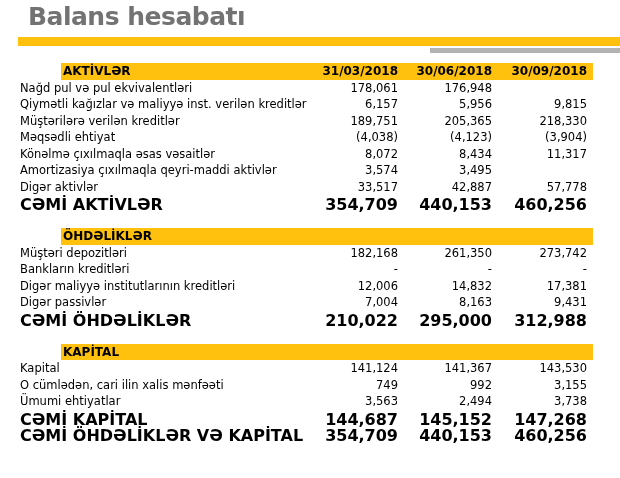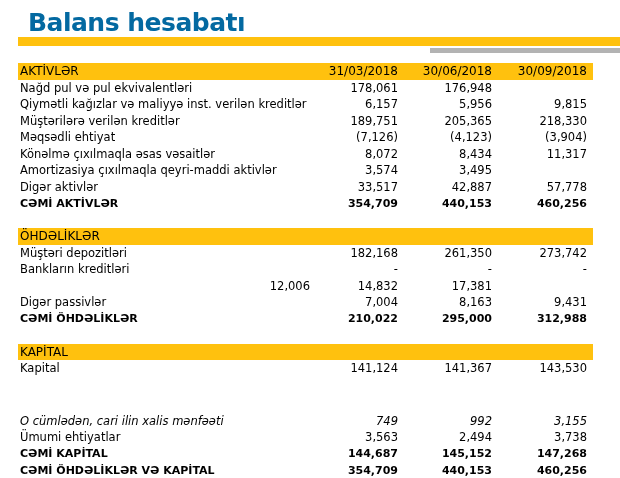--- a/index.html
+++ b/index.html
@@ -11,38 +11,38 @@
   html,body{margin:0;padding:0;background:#e8e8e8;}
   .slide{
     position:relative;
     width:620px;height:478px;
     background:var(--bg);
     overflow:hidden;
     font-family:"DejaVu Sans","Liberation Sans",sans-serif;
     color:var(--ink);
   }
   .title{
-    position:absolute;top:8px;left:28px;margin:0;
-    font-size:25px;font-weight:700;letter-spacing:-0.5px;color:#0369a1;
+    position:absolute;top:2px;left:28px;margin:0;
+    font-size:25px;font-weight:700;letter-spacing:-0.5px;color:#737373;
   }
   .accent-bar{position:absolute;left:18px;right:0;top:37px;height:9px;background:var(--yellow);}
   .gray-bar{position:absolute;left:430px;right:0;top:48px;height:5px;background:var(--gray);}
   .table{position:absolute;left:18px;top:63px;width:575px;font-size:11.5px;}
   .row{
     display:grid;
     grid-template-columns:1fr 88px 94px 95px;
     height:16.5px;align-items:center;
     padding:0 6px 0 2px;box-sizing:border-box;
     white-space:nowrap;
   }
   .cell{overflow:visible;}
   .num{text-align:right;font-variant-numeric:tabular-nums;}
-  .header{background:var(--yellow);font-weight:400;font-size:12px;}
-  .total{font-weight:700;font-size:11px;}
-  .italic{font-style:italic;margin-top:36px;}
+  .header{background:var(--yellow);font-weight:700;font-size:12px;margin-left:43px;}
+  .total{font-weight:700;font-size:16px;}
+  .italic{}
   .section + .section{margin-top:16.5px;}
 </style>
 </head>
 <body>
 
 <div class="slide">
   <h1 class="title">Balans hesabatı</h1>
   <div class="accent-bar"></div>
   <div class="gray-bar"></div>
   <div class="table">
@@ -69,21 +69,21 @@
 
   <div class="row">
     <div class="cell label">Müştərilərə verilən kreditlər</div>
     <div class="cell num">189,751</div>
     <div class="cell num">205,365</div>
     <div class="cell num">218,330</div>
   </div>
 
   <div class="row">
     <div class="cell label">Məqsədli ehtiyat</div>
-    <div class="cell num">(7,126)</div>
+    <div class="cell num">(4,038)</div>
     <div class="cell num">(4,123)</div>
     <div class="cell num">(3,904)</div>
   </div>
 
   <div class="row">
     <div class="cell label">Könəlmə çıxılmaqla əsas vəsaitlər</div>
     <div class="cell num">8,072</div>
     <div class="cell num">8,434</div>
     <div class="cell num">11,317</div>
   </div>
@@ -126,20 +126,21 @@
 
 
   <div class="row">
     <div class="cell label">Bankların kreditləri</div>
     <div class="cell num">-</div>
     <div class="cell num">-</div>
     <div class="cell num">-</div>
   </div>
 
   <div class="row">
+    <div class="cell label">Digər maliyyə institutlarının kreditləri</div>
     <div class="cell num">12,006</div>
     <div class="cell num">14,832</div>
     <div class="cell num">17,381</div>
   </div>
 
   <div class="row">
     <div class="cell label">Digər passivlər</div>
     <div class="cell num">7,004</div>
     <div class="cell num">8,163</div>
     <div class="cell num">9,431</div>

